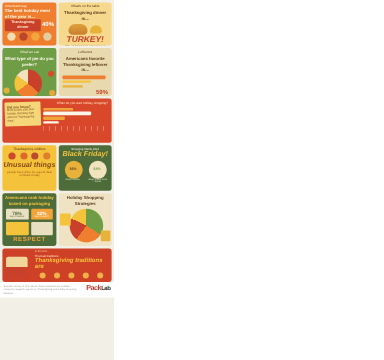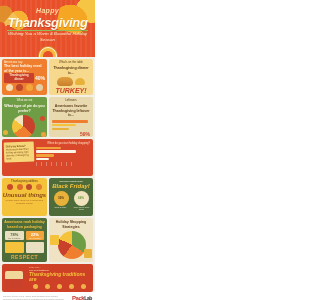--- a/index.html
+++ b/index.html
@@ -73,32 +73,20 @@
     padding:3px 3px 2px;background:#ffffff;}
   .fnote{font-size:2.1px;color:#9a9a93;line-height:1.35;max-width:62px;}
   .logo{font-size:6px;font-weight:bold;color:#c8342a;letter-spacing:-.4px;}
   .logo small{color:#2b2b2b;}
 </style>
 </head>
 <body>
 
 <div class="page">
 
-  <div class="hero">
-    <div class="stripes"></div>
-    <div class="leafL"></div>
-    <div class="leafR"></div>
-    <div class="wheat"></div>
-    <div class="hdr-happy">Happy</div>
-    <div class="hdr-main"><span class="u">Thanksgiving</span></div>
-    <div class="hdr-sub">Wishing You a Warm &amp; Bountiful Holiday Season</div>
-    <div class="seal">
-        <i></i>
-      </div>
-  </div>
 
   <div class="row">
     <div class="panel p-orange" style="width:45px;height:36px;">
       <div class="mini t-cream" style="padding:1.5px 2px 0;text-align:left;">Americans say</div>
       <div class="ttl t-white" style="text-align:left;padding:0 2px;">The best holiday meal of the year is...</div>
       <div style="display:flex;align-items:center;gap:1px;padding:0 2px;">
         <div style="flex:1;background:#c9412a;border-radius:1px;padding:1px;">
           <div class="mini" style="color:#ffe9c9;font-weight:bold;font-size:3px;">Thanksgiving dinner</div>
         </div>
         <div style="color:#fff;font-size:5px;font-weight:bold;">40%</div>

